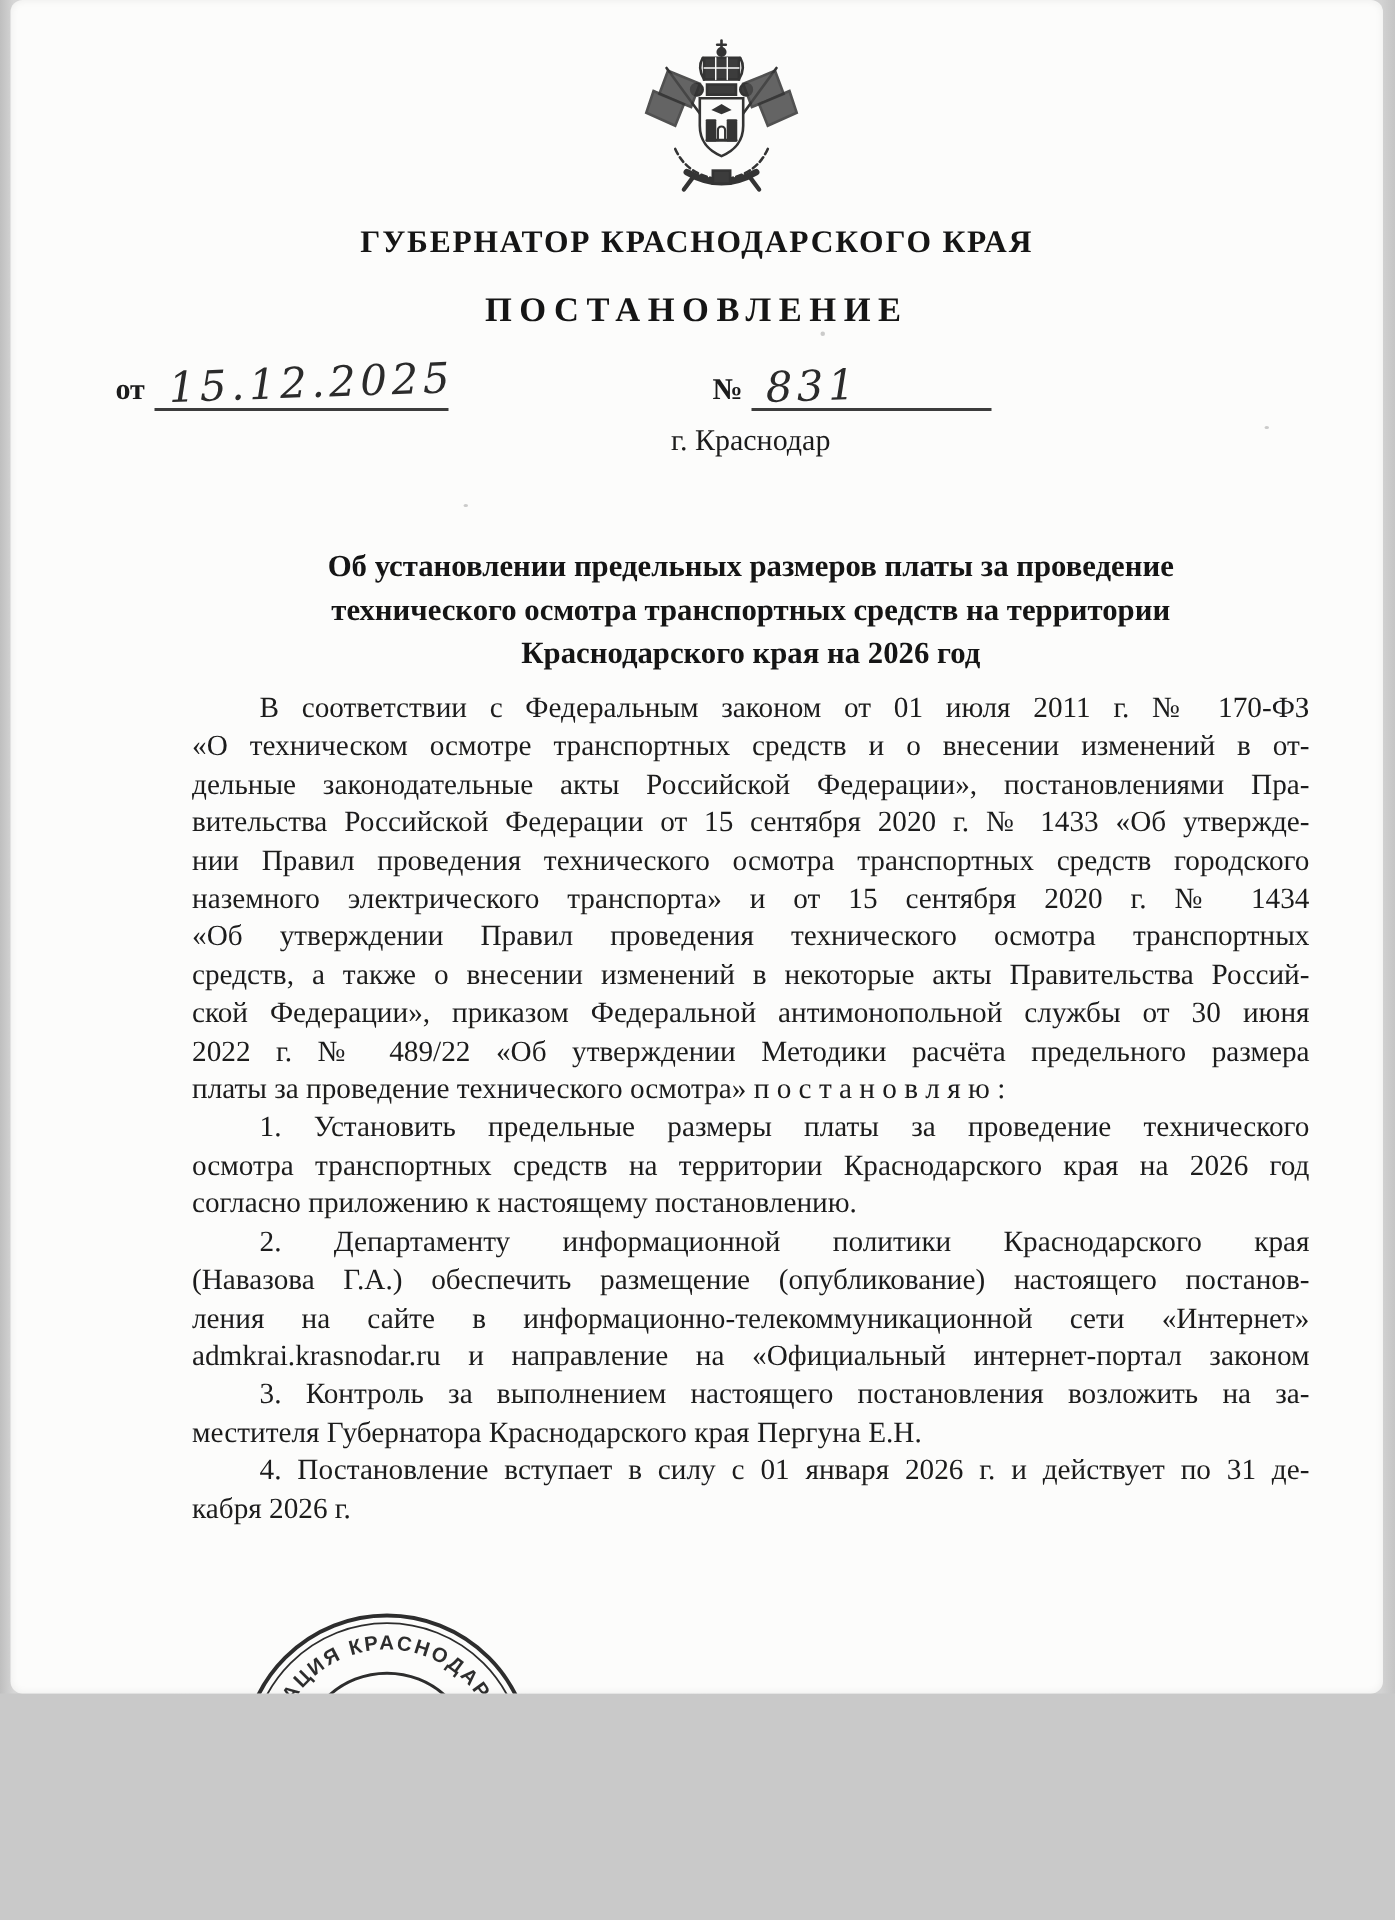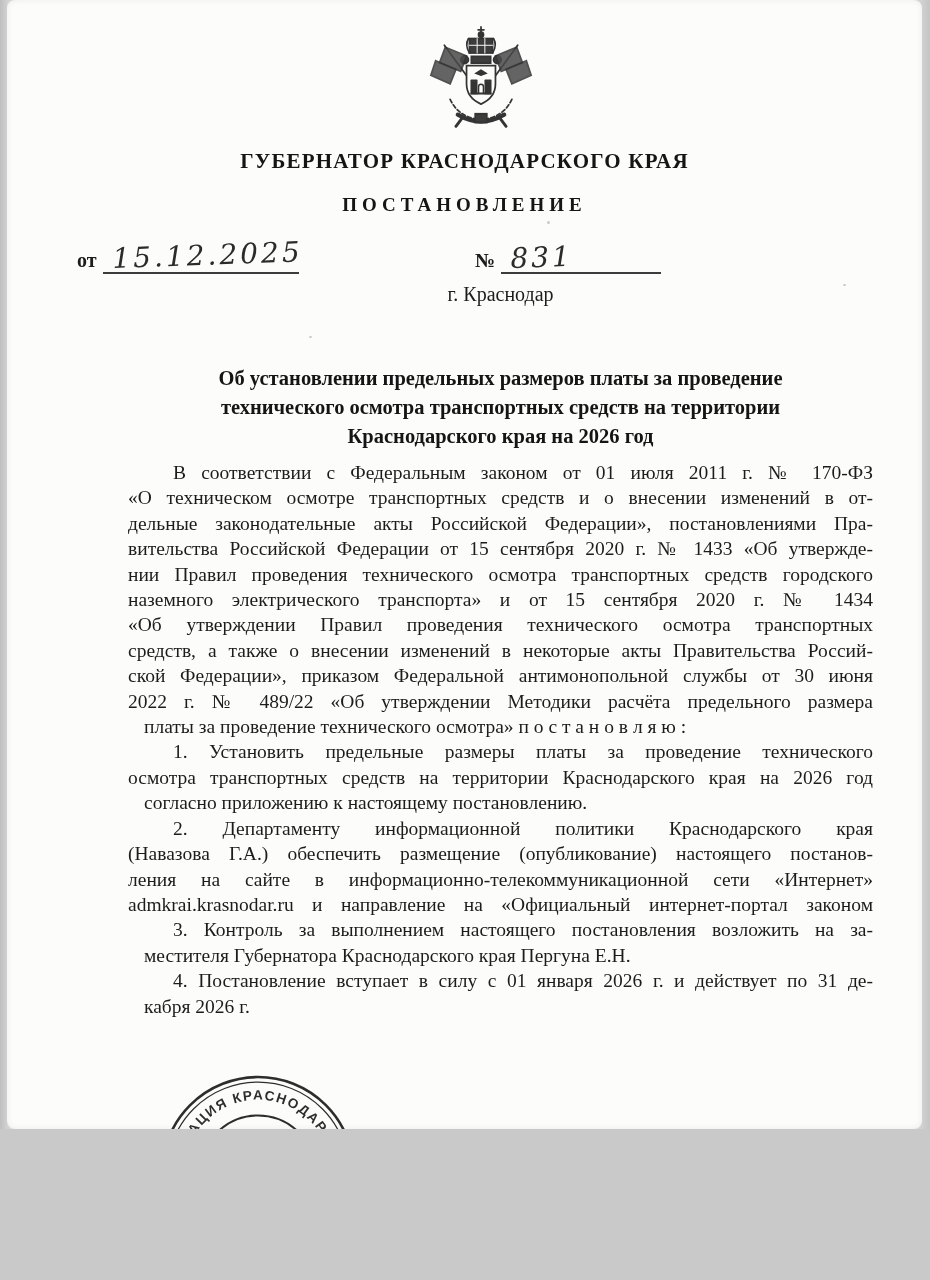--- a/index.html
+++ b/index.html
@@ -24,21 +24,21 @@
 
   .emblem { position:absolute; top:26px; left:50%; margin-left:-42px; width:116px; height:108px; }
 
   .org {
     position:absolute; top:149px; left:0; right:0;
     text-align:center; font-weight:bold; font-size:21px; letter-spacing:1.2px;
     color:#151515;
   }
   .doctype {
     position:absolute; top:194px; left:0; right:0;
-    text-align:center; font-weight:bold; font-size:19px; letter-spacing:5px;
+    text-align:center; font-weight:bold; font-size:23px; letter-spacing:5px;
     color:#151515;
   }
 
   .meta { position:absolute; top:240px; left:0; right:0; height:40px; font-size:20px; font-weight:bold; }
   .date-group { position:absolute; left:70px; top:0; }
   .num-group  { position:absolute; left:468px; top:0; }
   .meta .lbl { display:inline-block; vertical-align:bottom; padding-bottom:2px; }
   .hand-line {
     display:inline-block; position:relative; vertical-align:bottom;
     border-bottom:2px solid #3c3c3c; height:32px; margin-left:6px;
@@ -55,21 +55,21 @@
   .city { position:absolute; top:283px; left:0; right:0; text-align:center; font-size:20px; }
 
   .title {
     position:absolute; top:364px; left:0; right:0;
     font-weight:bold; font-size:20.5px; line-height:29px; color:#151515;
   }
   .title .line { text-align:center; }
 
   .bodytext { position:absolute; top:460px; left:0; right:0; font-size:19.5px; line-height:25.4px; }
   .para .line { text-align:justify; text-align-last:justify; white-space:normal; }
-  .para .line.last { text-align-last:left;margin-left:16px; }
+  .para .line.last { text-align-last:left; }
   .para .line:first-child { text-indent:45px; }
 
   .sig-left {
     position:absolute; left:278px; top:1131px; width:198px;
     text-align:right; font-size:20px; line-height:28px;
   }
   .sig-name { position:absolute; left:533px; top:1159px; font-size:20px; }
 
   .stamp { position:absolute; left:150px; top:1072px; width:202px; height:202px; opacity:.93; }
   .stamp text { fill:#1e1e1e; font-family:"Liberation Sans","DejaVu Sans",sans-serif; font-weight:bold; }

